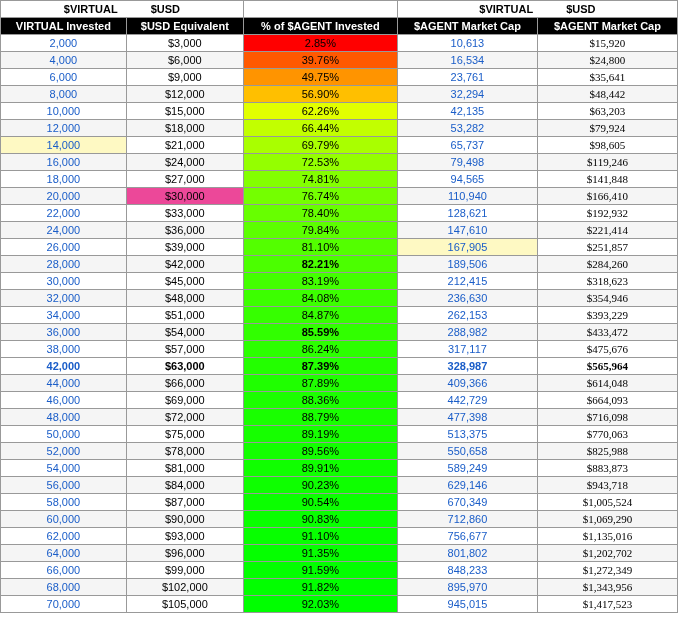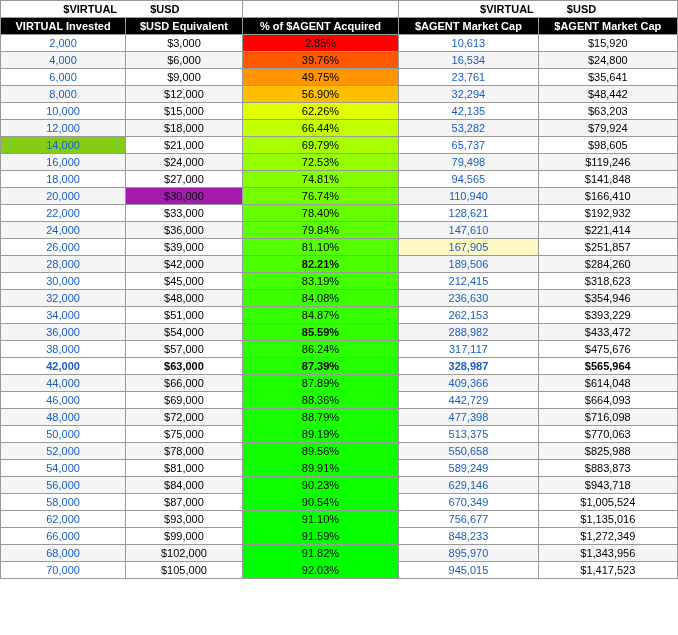--- a/index.html
+++ b/index.html
@@ -40,20 +40,21 @@
       color: #000;
       background: #fff;
     }
     .market-cap-virtual {
       color: #1a5dc8;
       background: #fff;
     }
     .market-cap-usd {
       color: #000;
       background: #fff;
+      font-family: Liberation Serif, serif;
     }
     .bold-row td {
       font-weight: bold;
     }
   </style>
 </head>
 <body>
 
 <table>
   <thead>
@@ -64,21 +65,21 @@
       </th>
       <th class="col-header-group"></th>
       <th colspan="2" class="col-header-group">
         <span style="margin-right:30px;">$VIRTUAL</span>
         <span>$USD</span>
       </th>
     </tr>
     <tr>
       <th class="col-header">VIRTUAL Invested</th>
       <th class="col-header">$USD Equivalent</th>
-      <th class="col-header">% of $AGENT Acquired</th>
+      <th class="col-header">% of $AGENT Invested</th>
       <th class="col-header">$AGENT Market Cap</th>
       <th class="col-header">$AGENT Market Cap</th>
     </tr>
   </thead>
   <tbody id="table-body">
   <tr>
     <td class="virtual-val" style="background:#ffffff">2,000</td>
     <td class="usd-val" style="background:#ffffff">$3,000</td>
     <td style="background:rgb(255,0,0); color:#000; font-weight:normal">2.85%</td>
     <td class="market-cap-virtual" style="background:#ffffff">10,613</td>
@@ -113,21 +114,21 @@
     <td class="market-cap-usd" style="background:#ffffff">$63,203</td>
   </tr>
       <tr>
     <td class="virtual-val" style="background:#f5f5f5">12,000</td>
     <td class="usd-val" style="background:#f5f5f5">$18,000</td>
     <td style="background:rgb(194,255,0); color:#000; font-weight:normal">66.44%</td>
     <td class="market-cap-virtual" style="background:#f5f5f5">53,282</td>
     <td class="market-cap-usd" style="background:#f5f5f5">$79,924</td>
   </tr>
       <tr>
-    <td class="virtual-val" style="background:#84cc16">14,000</td>
+    <td class="virtual-val" style="background:#fef9c3">14,000</td>
     <td class="usd-val" style="background:#ffffff">$21,000</td>
     <td style="background:rgb(169,255,0); color:#000; font-weight:normal">69.79%</td>
     <td class="market-cap-virtual" style="background:#ffffff">65,737</td>
     <td class="market-cap-usd" style="background:#ffffff">$98,605</td>
   </tr>
       <tr>
     <td class="virtual-val" style="background:#f5f5f5">16,000</td>
     <td class="usd-val" style="background:#f5f5f5">$24,000</td>
     <td style="background:rgb(148,255,0); color:#000; font-weight:normal">72.53%</td>
     <td class="market-cap-virtual" style="background:#f5f5f5">79,498</td>
@@ -135,21 +136,21 @@
   </tr>
       <tr>
     <td class="virtual-val" style="background:#ffffff">18,000</td>
     <td class="usd-val" style="background:#ffffff">$27,000</td>
     <td style="background:rgb(131,255,0); color:#000; font-weight:normal">74.81%</td>
     <td class="market-cap-virtual" style="background:#ffffff">94,565</td>
     <td class="market-cap-usd" style="background:#ffffff">$141,848</td>
   </tr>
       <tr>
     <td class="virtual-val" style="background:#f5f5f5">20,000</td>
-    <td class="usd-val" style="background:#a21caf">$30,000</td>
+    <td class="usd-val" style="background:#ec4899">$30,000</td>
     <td style="background:rgb(116,255,0); color:#000; font-weight:normal">76.74%</td>
     <td class="market-cap-virtual" style="background:#f5f5f5">110,940</td>
     <td class="market-cap-usd" style="background:#f5f5f5">$166,410</td>
   </tr>
       <tr>
     <td class="virtual-val" style="background:#ffffff">22,000</td>
     <td class="usd-val" style="background:#ffffff">$33,000</td>
     <td style="background:rgb(103,255,0); color:#000; font-weight:normal">78.40%</td>
     <td class="market-cap-virtual" style="background:#ffffff">128,621</td>
     <td class="market-cap-usd" style="background:#ffffff">$192,932</td>
@@ -267,27 +268,41 @@
     <td class="market-cap-usd" style="background:#f5f5f5">$943,718</td>
   </tr>
       <tr>
     <td class="virtual-val" style="background:#ffffff">58,000</td>
     <td class="usd-val" style="background:#ffffff">$87,000</td>
     <td style="background:rgb(11,255,0); color:#000; font-weight:normal">90.54%</td>
     <td class="market-cap-virtual" style="background:#ffffff">670,349</td>
     <td class="market-cap-usd" style="background:#ffffff">$1,005,524</td>
   </tr>
       <tr>
+    <td class="virtual-val" style="background:#f5f5f5">60,000</td>
+    <td class="usd-val" style="background:#f5f5f5">$90,000</td>
+    <td style="background:rgb(9,255,0); color:#000; font-weight:normal">90.83%</td>
+    <td class="market-cap-virtual" style="background:#f5f5f5">712,860</td>
+    <td class="market-cap-usd" style="background:#f5f5f5">$1,069,290</td>
+  </tr>
+      <tr>
     <td class="virtual-val" style="background:#ffffff">62,000</td>
     <td class="usd-val" style="background:#ffffff">$93,000</td>
     <td style="background:rgb(7,255,0); color:#000; font-weight:normal">91.10%</td>
     <td class="market-cap-virtual" style="background:#ffffff">756,677</td>
     <td class="market-cap-usd" style="background:#ffffff">$1,135,016</td>
   </tr>
       <tr>
+    <td class="virtual-val" style="background:#f5f5f5">64,000</td>
+    <td class="usd-val" style="background:#f5f5f5">$96,000</td>
+    <td style="background:rgb(5,255,0); color:#000; font-weight:normal">91.35%</td>
+    <td class="market-cap-virtual" style="background:#f5f5f5">801,802</td>
+    <td class="market-cap-usd" style="background:#f5f5f5">$1,202,702</td>
+  </tr>
+      <tr>
     <td class="virtual-val" style="background:#ffffff">66,000</td>
     <td class="usd-val" style="background:#ffffff">$99,000</td>
     <td style="background:rgb(3,255,0); color:#000; font-weight:normal">91.59%</td>
     <td class="market-cap-virtual" style="background:#ffffff">848,233</td>
     <td class="market-cap-usd" style="background:#ffffff">$1,272,349</td>
   </tr>
       <tr>
     <td class="virtual-val" style="background:#f5f5f5">68,000</td>
     <td class="usd-val" style="background:#f5f5f5">$102,000</td>
     <td style="background:rgb(2,255,0); color:#000; font-weight:normal">91.82%</td>

